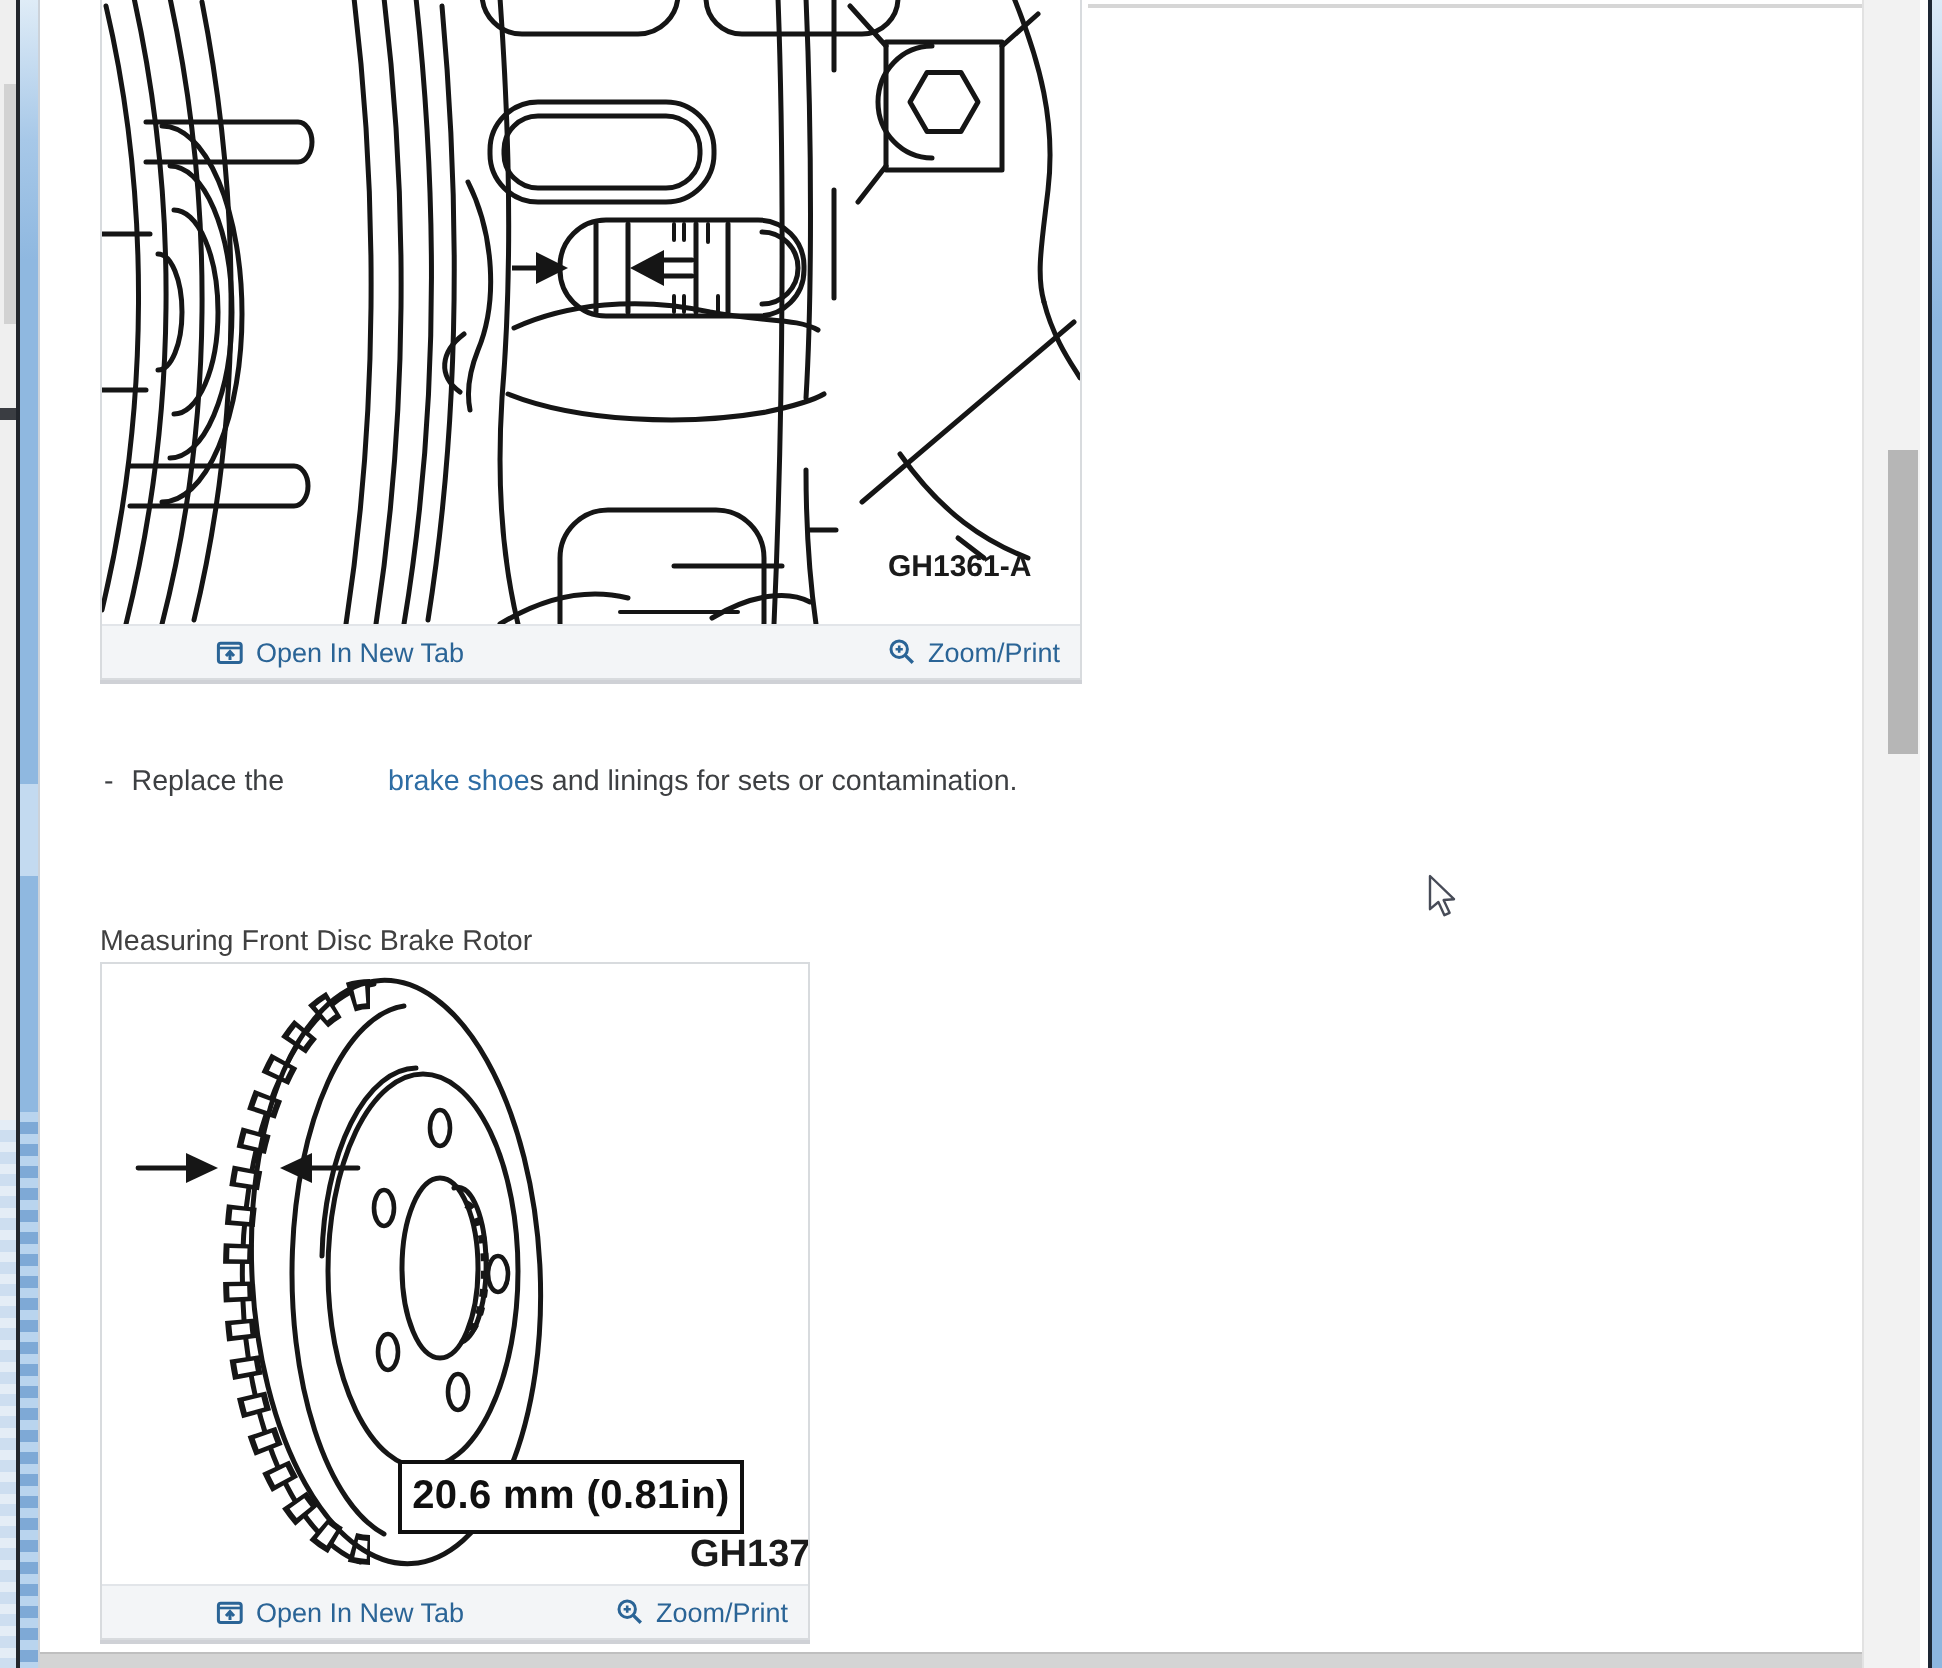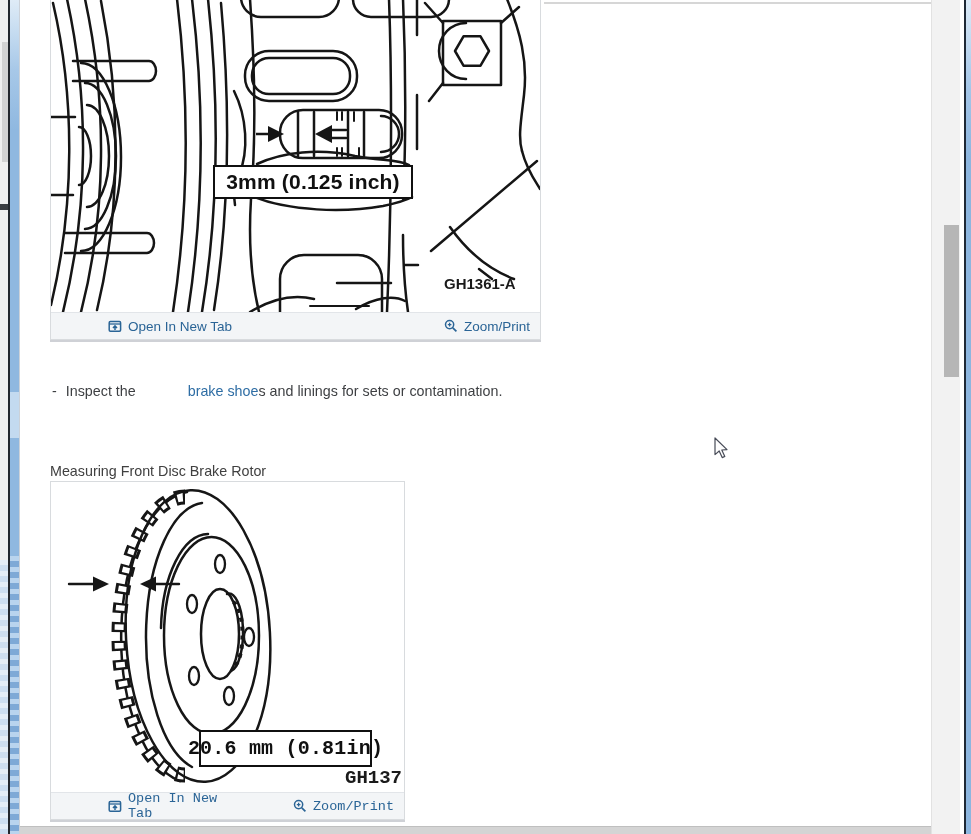--- a/index.html
+++ b/index.html
@@ -135,21 +135,20 @@
           <path d="M380,252 L486,162"></path>
           <path d="M399,228 C420,258 442,272 463,280"></path>
           <path d="M354,266 H367 M428,270 L441,280"></path>
         </g>
         <g fill="#151515" stroke="none">
           <polygon points="264,135 281,126 281,144"></polygon>
           <polygon points="217,127 233,135 217,143"></polygon>
         </g>
         <path d="M205,135 H217" stroke="#151515" stroke-width="2.5"></path>
       </svg>
-      <div class="dim-label" style="left:162px;top:166px;width:196px;height:30px;font-size:21px;">3mm (0.125 inch)</div>
       <div class="fig-code" style="left:393px;top:276px;font-size:15px;">GH1361-A</div>
     </div>
     <div class="fig-bar">
       <span class="fig-link">
         <svg width="14" height="14" viewBox="0 0 14 14">
           <rect x="1.2" y="2.6" width="11.4" height="9.6" rx="1.2" fill="none" stroke="#2a6496" stroke-width="1.5"></rect>
           <path d="M1.2,5 H12.6" stroke="#2a6496" stroke-width="1.3"></path>
           <path d="M7,11 V7.6 M5,9 L7,6.8 L9,9" fill="none" stroke="#2a6496" stroke-width="1.5"></path>
         </svg>
         <span>Open In New Tab</span>
@@ -159,27 +158,27 @@
           <circle cx="5.6" cy="5.6" r="4.1" fill="none" stroke="#2a6496" stroke-width="1.5"></circle>
           <path d="M3.8,5.6 H7.4 M5.6,3.8 V7.4" stroke="#2a6496" stroke-width="1.3"></path>
           <path d="M8.8,8.8 L12.4,12.4" stroke="#2a6496" stroke-width="1.7"></path>
         </svg>
         <span>Zoom/Print</span>
       </span>
     </div>
   </div>
 
   <div class="bullet-row">
-    <span class="bullet-dash">-</span><span>Inspect the </span><span class="term-link">brake shoe</span><span>s and linings for sets or contamination.</span>
+    <span class="bullet-dash">-</span><span>Replace the </span><span class="term-link">brake shoe</span><span>s and linings for sets or contamination.</span>
   </div>
 
 
   <div class="caption">Measuring Front Disc Brake Rotor</div>
 
-  <div class="figure" style="left:50px;top:481px;width:353px;font-family:Liberation Mono, monospace;">
+  <div class="figure" style="left:50px;top:481px;width:353px;">
     <div class="fig-img" style="height:310px;">
       <svg width="353" height="310" viewBox="0 0 353 310">
         <g stroke="#161616" stroke-width="2.5" fill="none" stroke-linecap="round" stroke-linejoin="round">
 
           <path d="M136,10 A72,146 0 0 0 129,299"></path>
         </g>
 
         <path d="M134,15 A66,139 0 0 0 134,293" fill="none" stroke="#161616" stroke-width="15" stroke-dasharray="10 9" stroke-linecap="butt"></path>
         <path d="M134,15 A66,139 0 0 0 134,293" fill="none" stroke="#ffffff" stroke-width="9" stroke-dasharray="5.5 13.5" stroke-dashoffset="-2.2" stroke-linecap="butt"></path>
         <g stroke="#161616" stroke-width="2.5" fill="none" stroke-linecap="round" stroke-linejoin="round">

